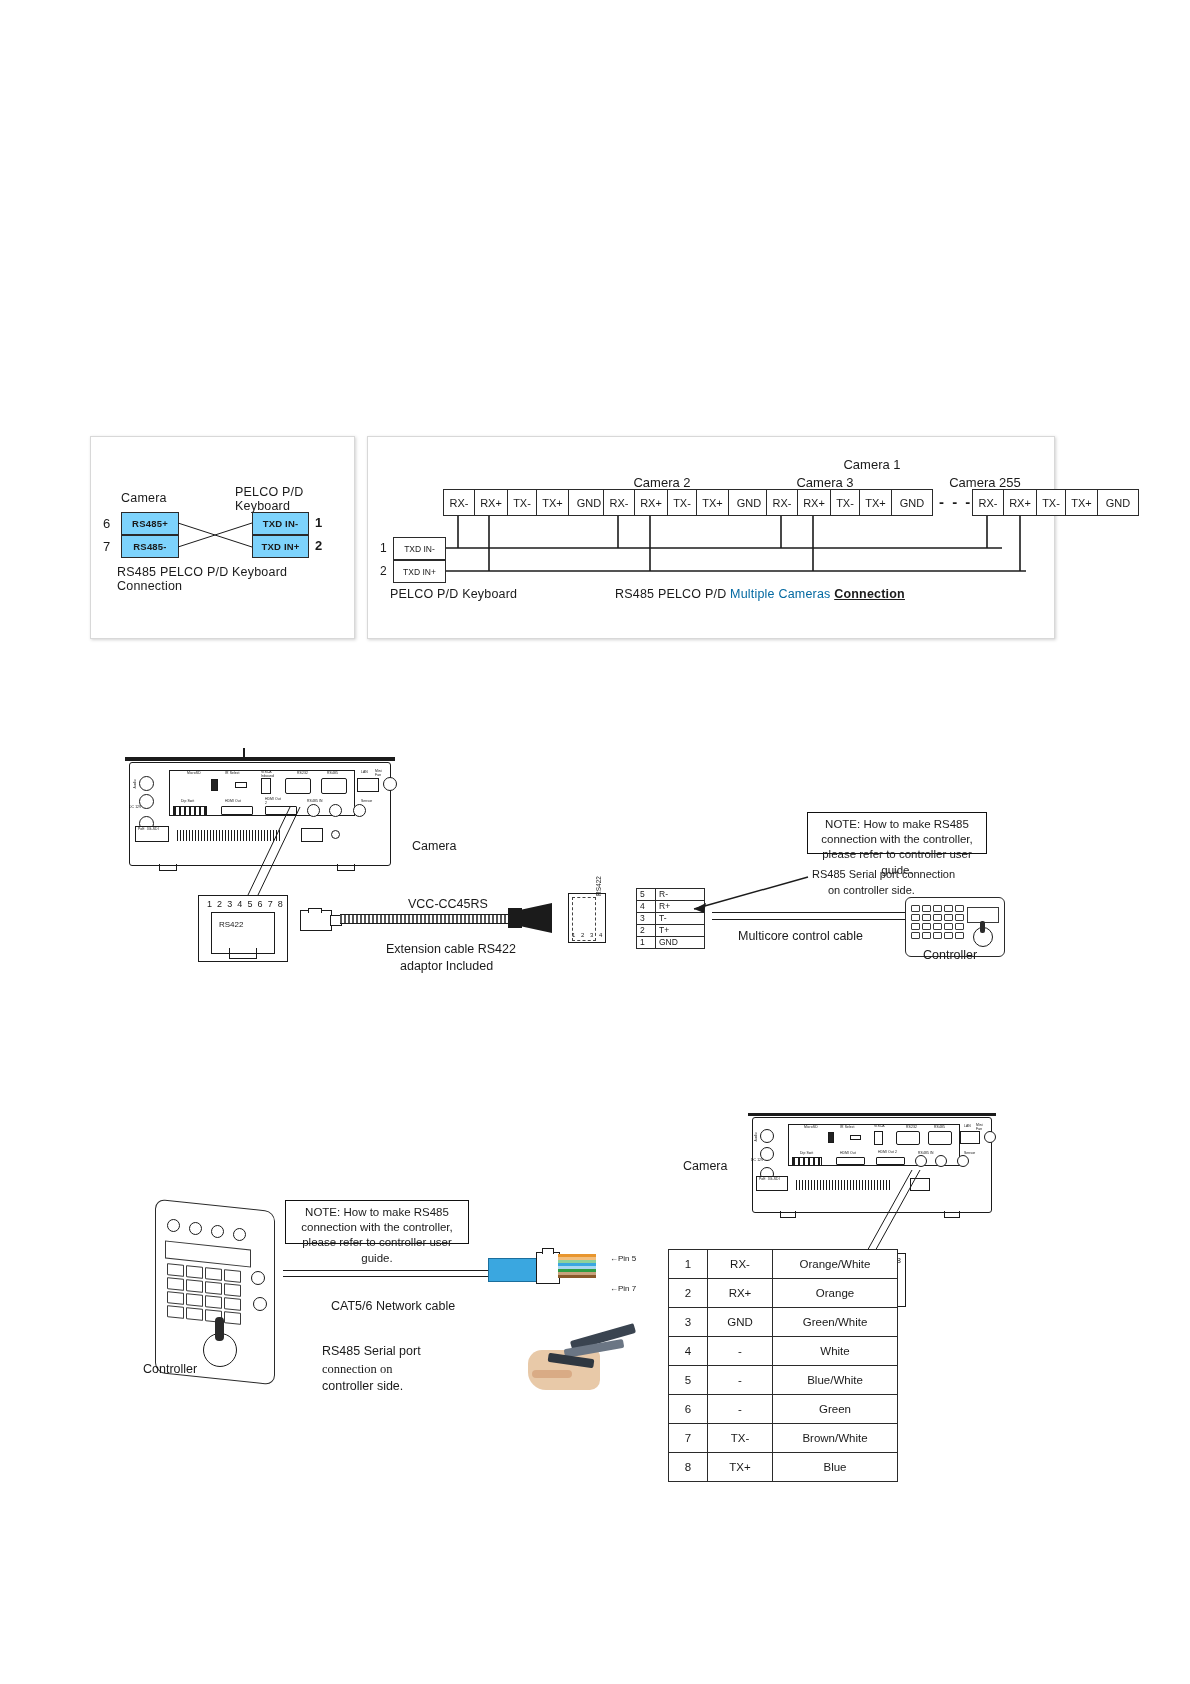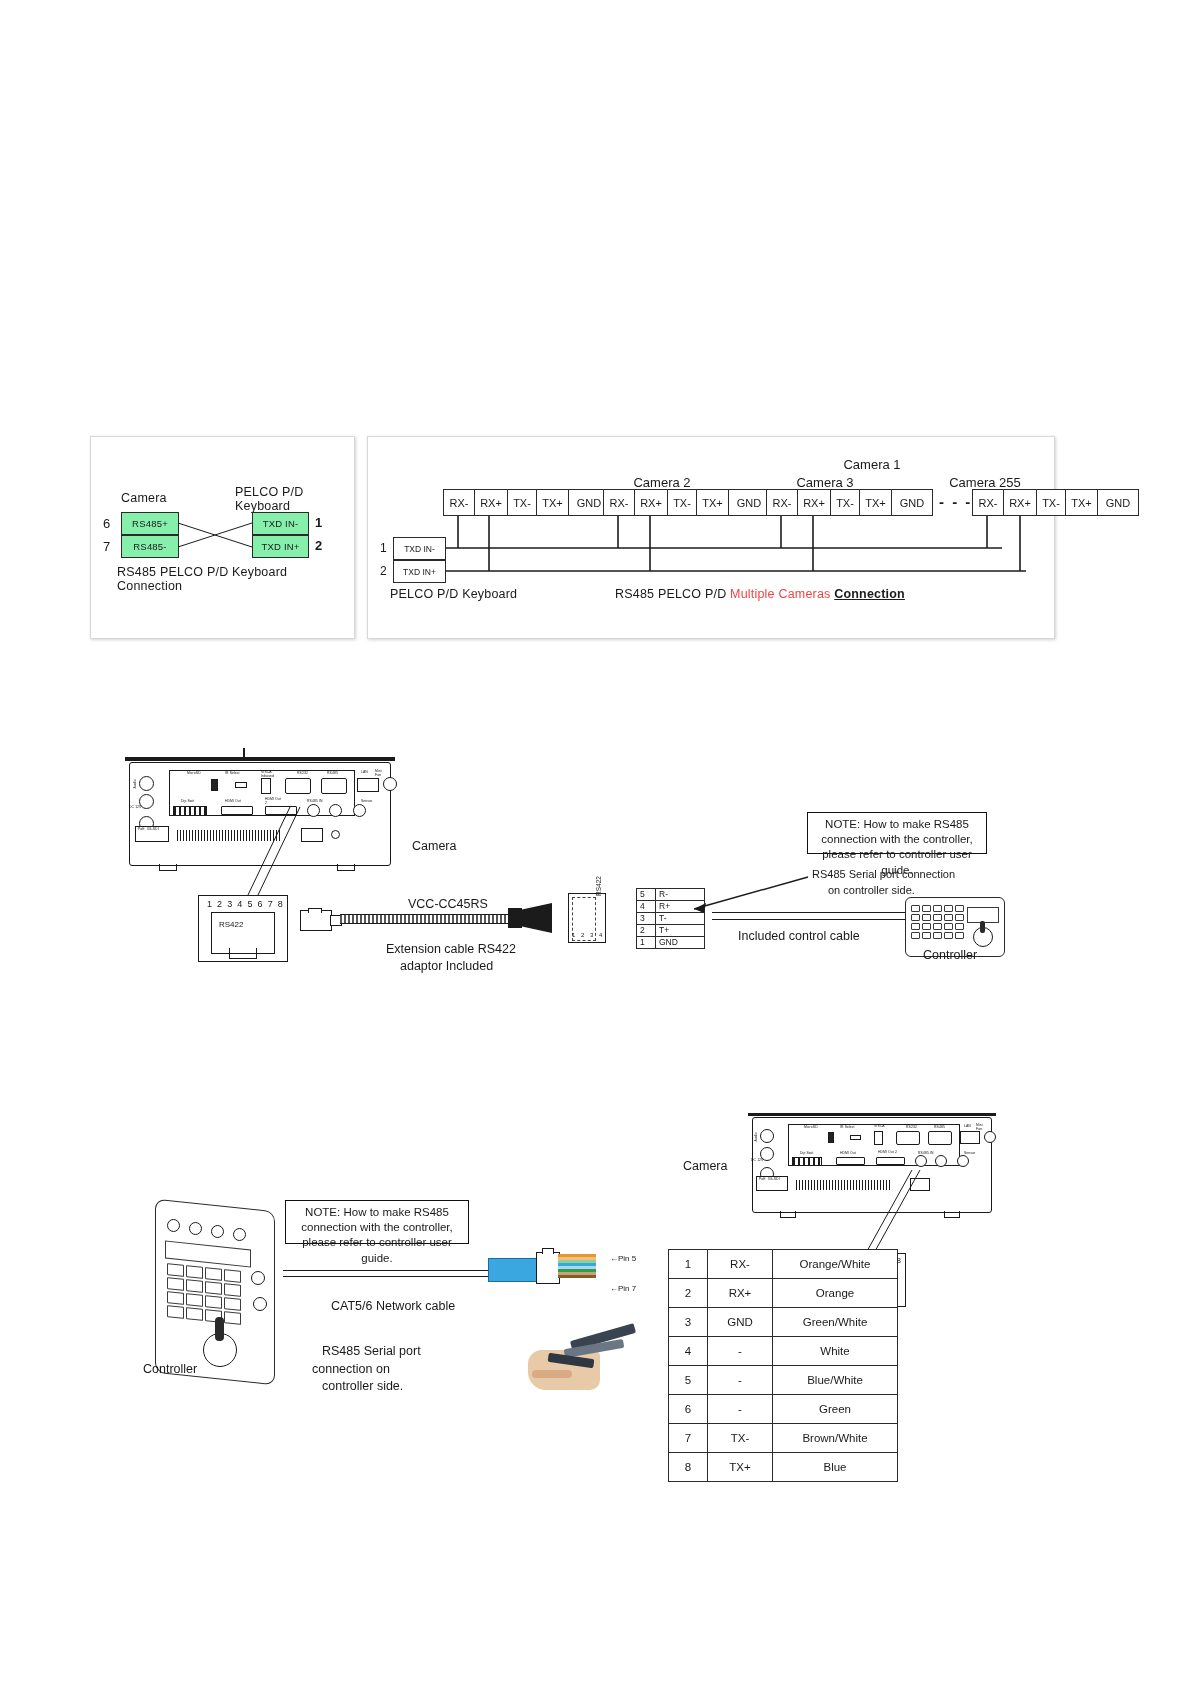--- a/index.html
+++ b/index.html
@@ -14,23 +14,23 @@
   
   .panel{
     background:#fff;border:1px solid #d8d8d8;
     box-shadow:1px 1px 3px rgba(0,0,0,.18);
     box-sizing:border-box;
   }
 
   
   .d1-title{font-size:12.5px;letter-spacing:.2px;}
   .pinbox{
-    border:1px solid #2a2a2a;box-sizing:border-box;background:#86efac;
+    border:1px solid #2a2a2a;box-sizing:border-box;background:#7dd3fc;
     display:flex;align-items:center;justify-content:center;
-    font-size:9.5px;letter-spacing:.2px;
+    font-size:9.5px;letter-spacing:.2px;font-weight:bold;
   }
   .pinnum{font-size:13px;}
   .cap{font-size:12.5px;letter-spacing:.2px;}
 
   
   .camlabel{font-size:13px;text-align:center;}
   .termrow{display:flex;}
   .termcell{
     border:1px solid #2b2b2b;border-right:none;box-sizing:border-box;
     height:27px;display:flex;align-items:center;justify-content:center;
@@ -163,21 +163,21 @@
 
       <line x1="97" y1="34" x2="97" y2="89" stroke="#1b1b1b" stroke-width="1.6"></line>
       <line x1="258" y1="34" x2="258" y2="89" stroke="#1b1b1b" stroke-width="1.6"></line>
       <line x1="421" y1="34" x2="421" y2="89" stroke="#1b1b1b" stroke-width="1.6"></line>
       <line x1="628" y1="34" x2="628" y2="89" stroke="#1b1b1b" stroke-width="1.6"></line>
     </svg>
 
     <div class="abs cap" style="left:22px;top:150px;">PELCO P/D Keyboard</div>
 
     <div class="abs cap" style="left:247px;top:150px;">
-      <span>RS485 PELCO P/D </span><span style="color:#ef4444;">Multiple Cameras </span><span style="font-weight:bold;text-decoration:underline;">Connection</span>
+      <span>RS485 PELCO P/D </span><span style="color:#0369a1;">Multiple Cameras </span><span style="font-weight:bold;text-decoration:underline;">Connection</span>
     </div>
   </div>
 
   <div class="abs" style="left:0;top:0;width:1190px;height:1684px;pointer-events:none;">
 
     <div class="abs" style="left:125px;top:748px;width:270px;height:120px;">
 
       <div class="cambody" style="left:4px;top:14px;width:262px;height:104px;border-radius:3px;"></div>
       <div class="abs" style="left:0px;top:9px;width:270px;height:4px;background:#1b1b1b;"></div>
       <div class="abs" style="left:118px;top:0px;width:2px;height:12px;background:#1b1b1b;"></div>
@@ -300,21 +300,21 @@
 
     <div class="note abs" style="left:807px;top:812px;width:180px;height:42px;">
       <div>NOTE: How to make RS485</div>
       <div>connection with the controller,</div>
       <div>please refer to controller user guide.</div>
     </div>
     <div class="abs lbl-sm" style="left:812px;top:868px;">RS485 Serial port connection</div>
     <div class="abs lbl-sm" style="left:828px;top:884px;">on controller side.</div>
 
     <div class="abs" style="left:712px;top:912px;width:198px;height:6px;border-top:1.2px solid #1b1b1b;border-bottom:1.2px solid #1b1b1b;background:#fff;"></div>
-    <div class="abs lbl" style="left:738px;top:929px;">Included control cable</div>
+    <div class="abs lbl" style="left:738px;top:929px;">Multicore control cable</div>
 
     <div class="ctrl abs" style="left:905px;top:897px;width:98px;height:58px;">
       <div class="shell" style="left:0;top:0;width:98px;height:58px;"></div>
       <div class="keypad" style="left:6px;top:8px;grid-template-columns:repeat(5,9px);grid-auto-rows:7px;">
         <div></div>
           <div></div>
           <div></div>
           <div></div>
           <div></div>
         <div></div>
@@ -454,21 +454,21 @@
       <div class="abs" style="left:22px;top:27px;width:38px;height:3px;background:#8a5a2b;"></div>
     </div>
     <div class="abs" style="left:610px;top:1254px;font-size:8px;">
       <span>←</span><span>Pin 5</span>
     </div>
     <div class="abs" style="left:610px;top:1284px;font-size:8px;">
       <span>←</span><span>Pin 7</span>
     </div>
 
     <div class="abs lbl" style="left:322px;top:1344px;">RS485 Serial port</div>
-    <div class="abs lbl" style="left:312px;top:1362px;">connection on</div>
+    <div class="abs lbl" style="left:322px;top:1362px;font-family:Liberation Serif, serif;">connection on</div>
     <div class="abs lbl" style="left:322px;top:1379px;">controller side.</div>
 
     <div class="abs" style="left:518px;top:1326px;width:122px;height:72px;">
       <div class="abs" style="left:10px;top:24px;width:72px;height:40px;background:#e8c9a8;border-radius:14px 6px 10px 18px;"></div>
       <div class="abs" style="left:52px;top:6px;width:66px;height:10px;background:#3a4450;
                   transform:rotate(-16deg);border-radius:2px;"></div>
       <div class="abs" style="left:46px;top:18px;width:60px;height:9px;background:#6b7684;
                   transform:rotate(-10deg);border-radius:2px;"></div>
       <div class="abs" style="left:30px;top:30px;width:46px;height:9px;background:#2f3740;
                   transform:rotate(8deg);border-radius:2px;"></div>

